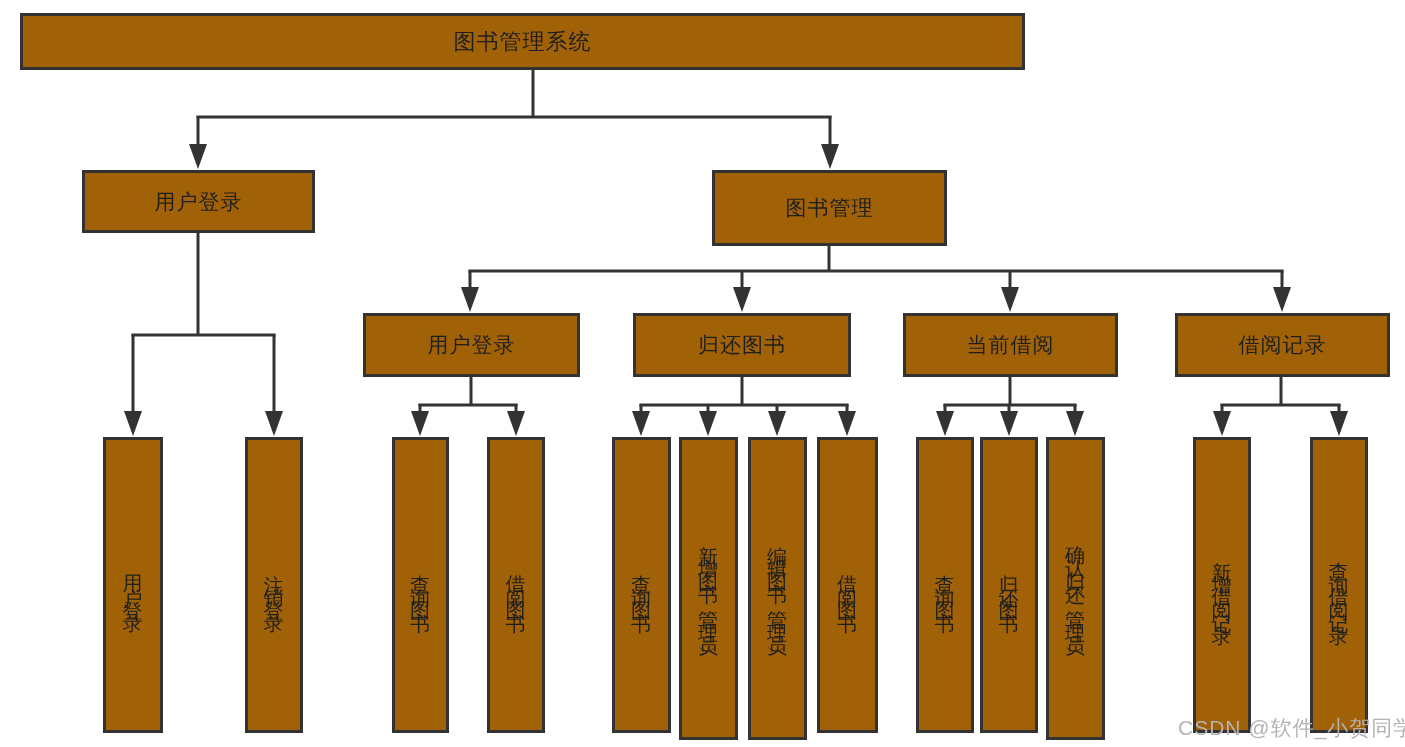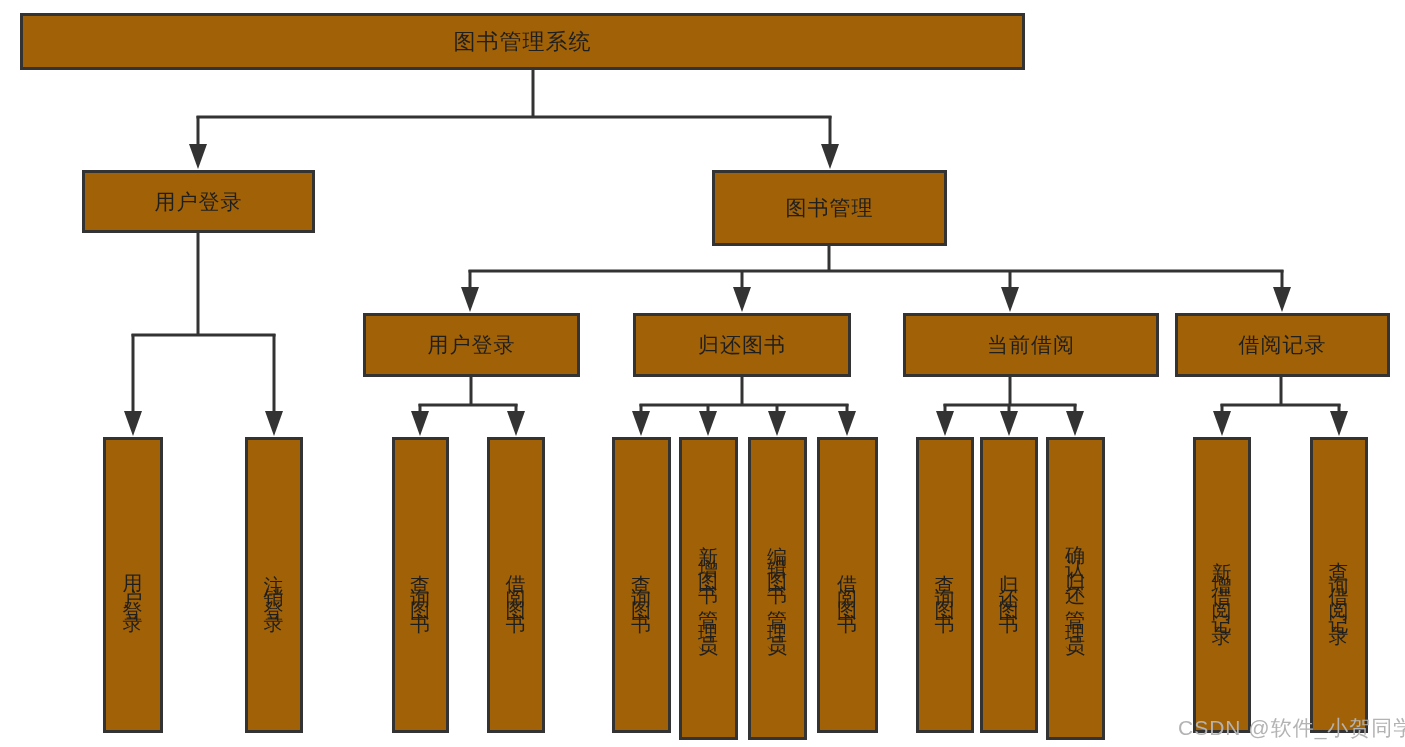--- a/index.html
+++ b/index.html
@@ -160,21 +160,21 @@
   <div class="node h" style="left:712px; top:170px; width:235px; height:76px;">
     <span>图书管理</span>
   </div>
 
   <div class="node h" style="left:363px; top:313px; width:217px; height:64px;">
     <span>用户登录</span>
   </div>
   <div class="node h" style="left:633px; top:313px; width:218px; height:64px;">
     <span>归还图书</span>
   </div>
-  <div class="node h" style="left:903px; top:313px; width:256px; height:64px;">
+  <div class="node h" style="left:903px; top:313px; width:215px; height:64px;">
     <span>当前借阅</span>
   </div>
   <div class="node h" style="left:1175px; top:313px; width:215px; height:64px;">
     <span>借阅记录</span>
   </div>
 
   <div class="node v" style="left:103px; top:437px; width:60px; height:296px;">
     <span class="vtext">用户登录</span>
   </div>
   <div class="node v" style="left:245px; top:437px; width:58px; height:296px;">

